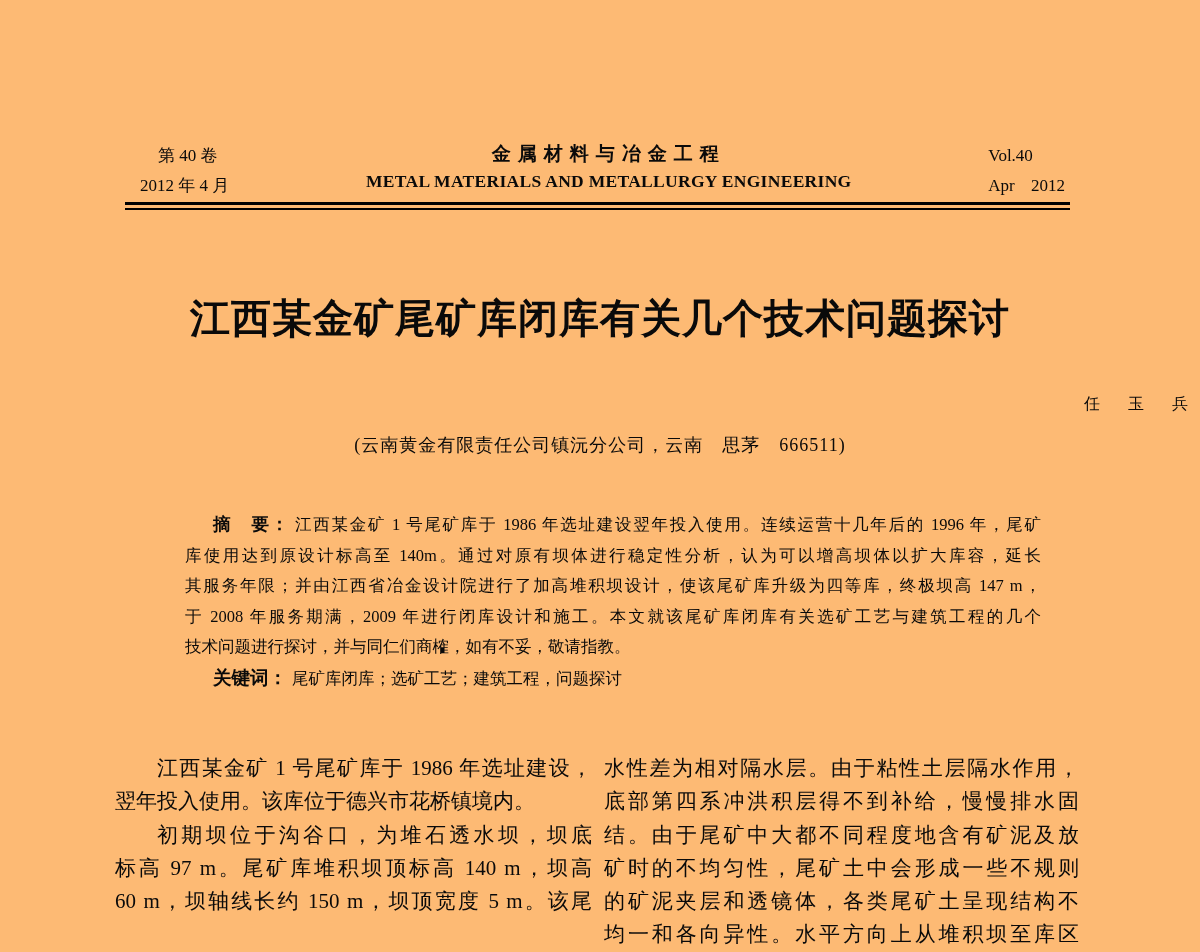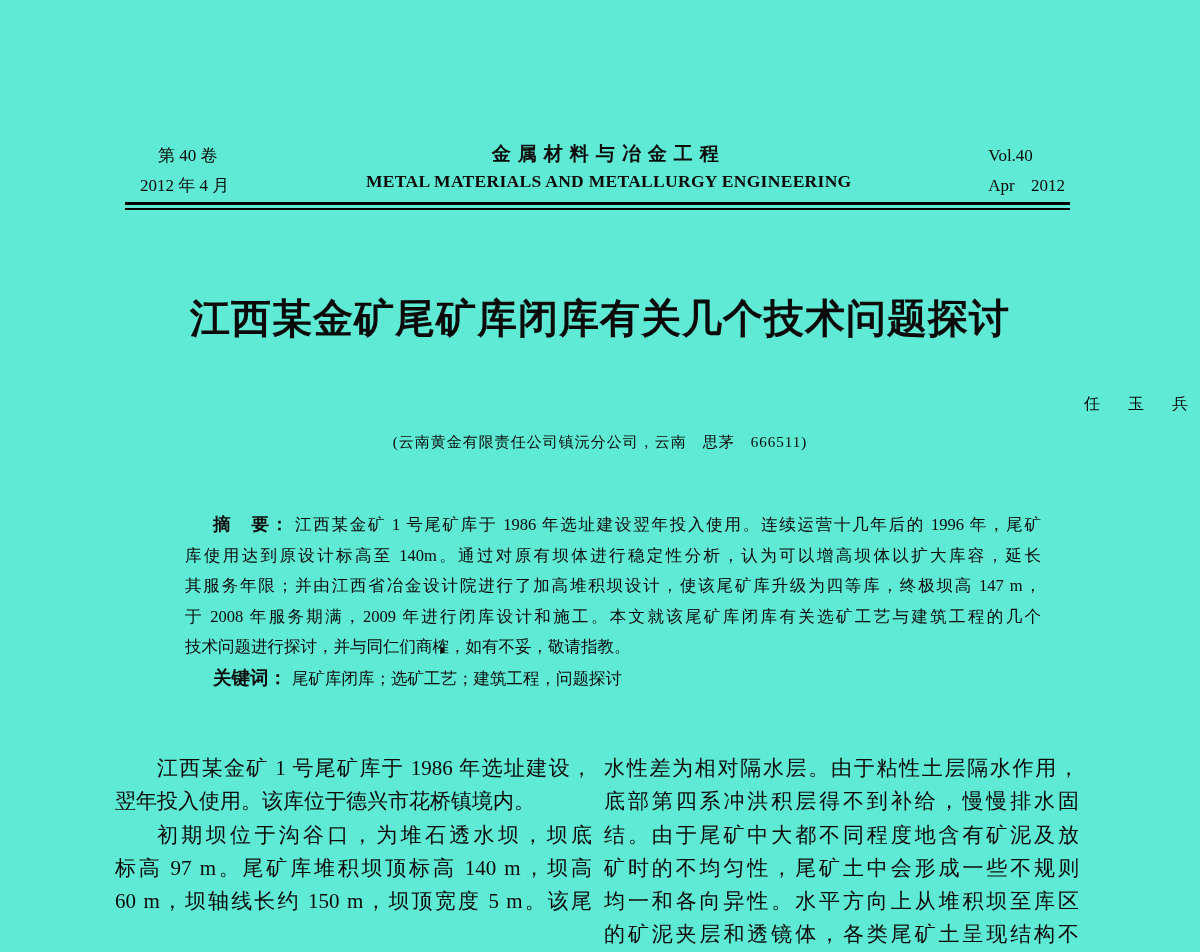--- a/index.html
+++ b/index.html
@@ -1,20 +1,20 @@
 <!DOCTYPE html>
 <html><head>
 <meta charset="utf-8">
 <style>
   html, body { margin: 0; padding: 0; background: #ffffff; }
   .page {
     position: relative;
     width: 1200px;
     height: 952px;
-    background: #5eead4;
+    background: #fdba74;
     color: #0a0a0a;
     font-family: "Liberation Serif", "DejaVu Serif", serif;
     overflow: hidden;
   }
 
   
   .journal-header {
     position: absolute;
     left: 140px;
     top: 141px;
@@ -61,21 +61,21 @@
     position: absolute;
     top: 394px; left: 0; width: 100%;
     text-align: right;
     font-size: 16px;
     letter-spacing: 12px;
   }
   .affiliation {
     position: absolute;
     top: 433px; left: 0; width: 100%;
     text-align: center;
-    font-size: 15px;
+    font-size: 18px;
     letter-spacing: 1px;
   }
 
   
   .abstract {
     position: absolute;
     left: 185px; top: 509px; width: 856px;
     font-size: 16.5px;
     line-height: 30.6px;
     font-weight: 500;
@@ -152,18 +152,18 @@
       <div class="b-line">翌年投入使用。该库位于德兴市花桥镇境内。</div>
       <div class="b-line just indent">初期坝位于沟谷口，为堆石透水坝，坝底</div>
       <div class="b-line just">标高 97 m。尾矿库堆积坝顶标高 140 m，坝高</div>
       <div class="b-line just">60 m，坝轴线长约 150 m，坝顶宽度 5 m。该尾</div>
     </div>
     <div class="col-right">
       <div class="b-line just">水性差为相对隔水层。由于粘性土层隔水作用，</div>
       <div class="b-line just">底部第四系冲洪积层得不到补给，慢慢排水固</div>
       <div class="b-line just">结。由于尾矿中大都不同程度地含有矿泥及放</div>
       <div class="b-line just">矿时的不均匀性，尾矿土中会形成一些不规则</div>
+      <div class="b-line just">的矿泥夹层和透镜体，各类尾矿土呈现结构不</div>
       <div class="b-line just">均一和各向异性。水平方向上从堆积坝至库区</div>
-      <div class="b-line just">的矿泥夹层和透镜体，各类尾矿土呈现结构不</div>
     </div>
   </section>
 
 </div>
 
 </body></html>

